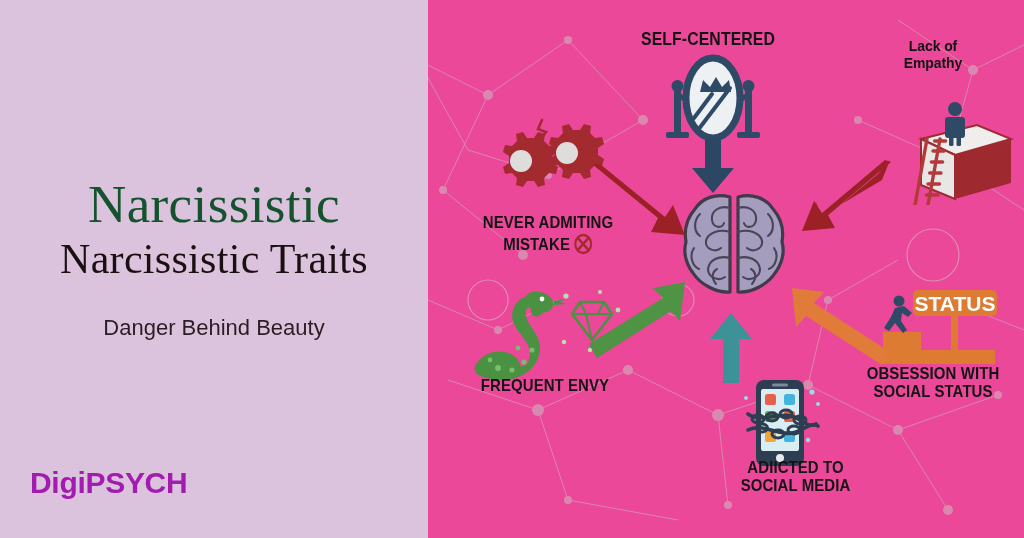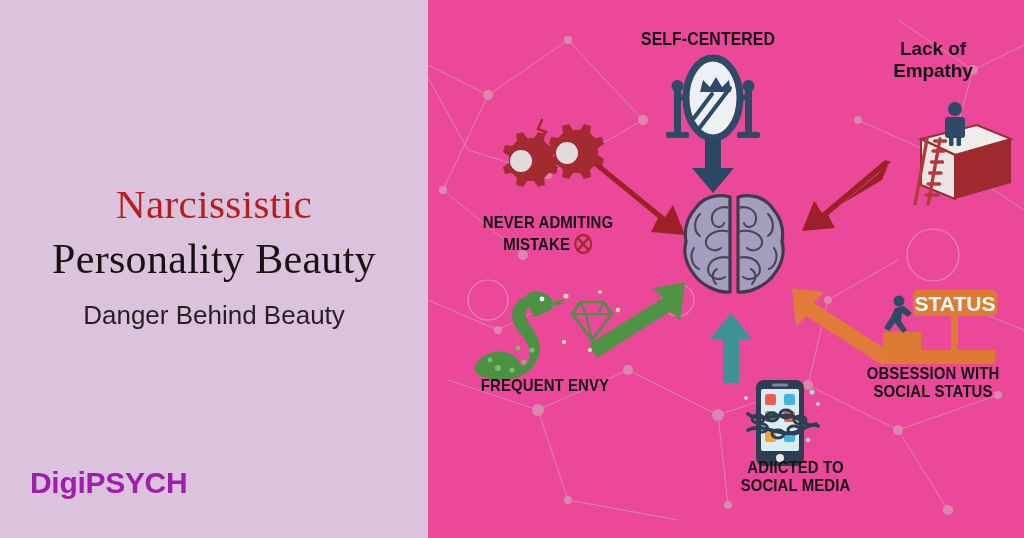--- a/index.html
+++ b/index.html
@@ -23,40 +23,40 @@
     background: #dcc3dd;
   }
   #title-block {
     position: absolute;
     left: 0; top: 175px;
     width: 428px;
     text-align: center;
   }
   .title-line1 {
     font-family: "Liberation Serif", serif;
-    font-size: 41px;
+    font-size: 53px;
     line-height: 58px;
-    color: #b91c1c;
+    color: #14532d;
     letter-spacing: .4px;
     font-weight: 400;
   }
   .title-line2 {
     font-family: "Liberation Serif", serif;
     font-size: 42px;
     line-height: 52px;
     color: #1a1012;
     letter-spacing: .3px;
     font-weight: 400;
   }
   .subtitle {
     font-family: "Liberation Sans", sans-serif;
-    font-size: 26px;
+    font-size: 22px;
     line-height: 30px;
     color: #2a1d24;
-    margin-top: 15px;
+    margin-top: 28px;
     font-weight: 400;
   }
   #brand-logo {
     position: absolute;
     left: 30px;
     top: 466px;
     font-family: "Liberation Sans", sans-serif;
     font-size: 30px;
     font-weight: 700;
     color: #a21caf;
@@ -100,21 +100,21 @@
     position: absolute;
     left: 250px;
     top: 190px;
     width: 112px;
     height: 110px;
   }
 
   
   #label-self-centered { left: 190px; top: 30px; width: 180px; font-size: 18px; }
   #label-lack-empathy  {
-    left: 420px; top: 38px; width: 170px; font-size: 19px;
+    left: 420px; top: 38px; width: 170px; font-size: 14px;
     font-family: "Liberation Sans", sans-serif; transform: none;
     text-transform: none; letter-spacing: -.1px; line-height: 1.18;
   }
   #label-never-admit   { left: 30px;  top: 196px; width: 180px; font-size: 17px; }
   #label-frequent-envy { left: 22px;  top: 377px; width: 190px; font-size: 17px; }
   #label-addicted      { left: 280px; top: 459px; width: 175px; font-size: 17px; }
   #label-obsession     { left: 415px; top: 365px; width: 180px; font-size: 17px; }
 
   .x-mark {
     display: inline-block;
@@ -124,21 +124,21 @@
 </style>
 </head>
 <body>
 
 <div id="canvas">
 
   <div id="left-panel">
 
     <div id="title-block">
       <div class="title-line1">Narcissistic</div>
-      <div class="title-line2">Personality Beauty</div>
+      <div class="title-line2">Narcissistic Traits</div>
       <div class="subtitle">Danger Behind Beauty</div>
     </div>
 
     <div id="brand-logo">DigiPSYCH</div>
   </div>
 
   <div id="right-panel">
 
     <svg id="bg-network" viewBox="0 0 596 538">
       <g stroke="#c3c3c2" stroke-width="1" fill="none">

